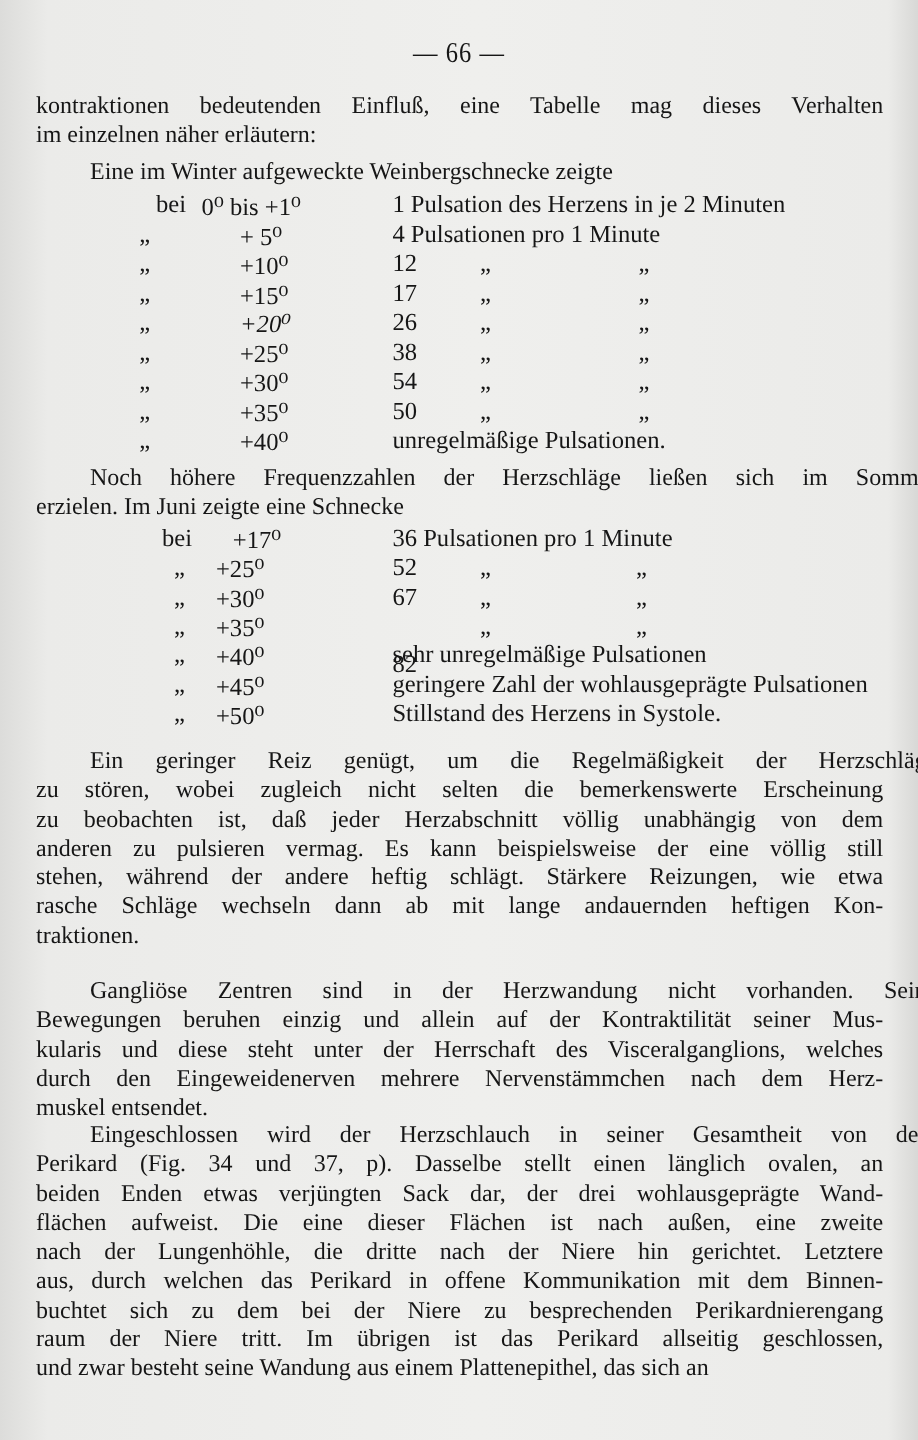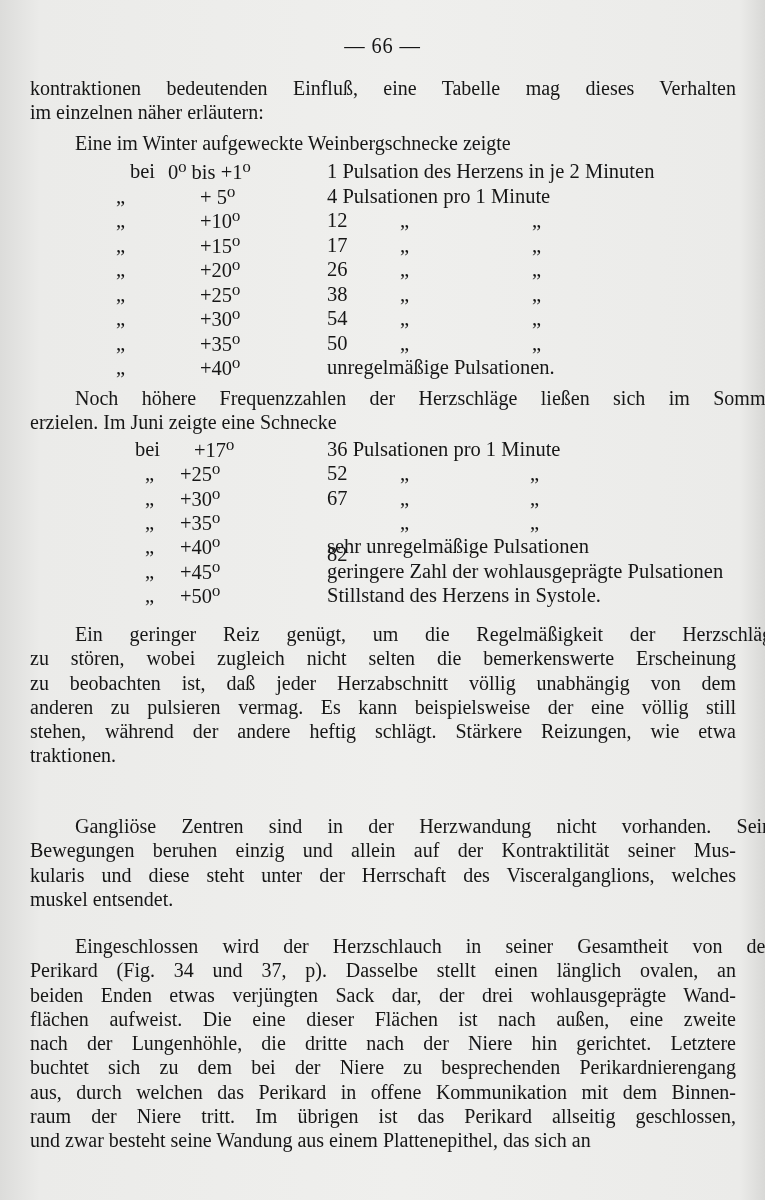--- a/index.html
+++ b/index.html
@@ -78,21 +78,21 @@
       </div>
       <div class="trow" style="top: 73.5px;">
         <span class="tcol-ditto" style="left: 116px;">„</span>
         <span class="tcol-temp" style="left: 200px;">+15⁰</span>
         <span class="tcol-val" style="left: 327px;">17</span>
         <span class="tcol-d1" style="left: 400px;">„</span>
         <span class="tcol-d2" style="left: 532px;">„</span>
       </div>
       <div class="trow" style="top: 98px;">
         <span class="tcol-ditto" style="left: 116px;">„</span>
-        <span class="tcol-temp" style="left: 200px;">+20⁰</span>
+        <span class="tcol-temp" style="left: 200px; font-style: italic;">+20⁰</span>
         <span class="tcol-val" style="left: 327px;">26</span>
         <span class="tcol-d1" style="left: 400px;">„</span>
         <span class="tcol-d2" style="left: 532px;">„</span>
       </div>
       <div class="trow" style="top: 122.5px;">
         <span class="tcol-ditto" style="left: 116px;">„</span>
         <span class="tcol-temp" style="left: 200px;">+25⁰</span>
         <span class="tcol-val" style="left: 327px;">38</span>
         <span class="tcol-d1" style="left: 400px;">„</span>
         <span class="tcol-d2" style="left: 532px;">„</span>
@@ -176,32 +176,34 @@
         <span class="tcol-d2" style="left: 530px;"></span>
       </div>
     </div>
 
   <div class="text" style="top:622px" id="p3">
       <span class="line indent" style="display: block; width: 706px;">Ein geringer Reiz genügt, um die Regelmäßigkeit der Herzschläge</span>
       <span class="line" style="display: block; width: 706px;">zu stören, wobei zugleich nicht selten die bemerkenswerte Erscheinung</span>
       <span class="line" style="display: block; width: 706px;">zu beobachten ist, daß jeder Herzabschnitt völlig unabhängig von dem</span>
       <span class="line" style="display: block; width: 706px;">anderen zu pulsieren vermag. Es kann beispielsweise der eine völlig still</span>
       <span class="line" style="display: block; width: 706px;">stehen, während der andere heftig schlägt. Stärkere Reizungen, wie etwa</span>
+      <span class="line" style="display: block; width: 706px;">rasche Schläge wechseln dann ab mit lange andauernden heftigen Kon-</span>
       <span class="line last" style="display: block;">traktionen.</span>
     </div>
   <div class="text" style="top:814px" id="p4">
       <span class="line indent" style="display: block; width: 706px;">Gangliöse Zentren sind in der Herzwandung nicht vorhanden. Seine</span>
       <span class="line" style="display: block; width: 706px;">Bewegungen beruhen einzig und allein auf der Kontraktilität seiner Mus-</span>
       <span class="line" style="display: block; width: 706px;">kularis und diese steht unter der Herrschaft des Visceralganglions, welches</span>
+      <span class="line" style="display: block; width: 706px;">durch den Eingeweidenerven mehrere Nervenstämmchen nach dem Herz-</span>
       <span class="line last" style="display: block;">muskel entsendet.</span>
     </div>
   <div class="text" style="top:934px" id="p5">
       <span class="line indent" style="display: block; width: 706px;">Eingeschlossen wird der Herzschlauch in seiner Gesamtheit von dem</span>
       <span class="line" style="display: block; width: 706px;">Perikard (Fig. 34 und 37, p). Dasselbe stellt einen länglich ovalen, an</span>
       <span class="line" style="display: block; width: 706px;">beiden Enden etwas verjüngten Sack dar, der drei wohlausgeprägte Wand-</span>
       <span class="line" style="display: block; width: 706px;">flächen aufweist. Die eine dieser Flächen ist nach außen, eine zweite</span>
       <span class="line" style="display: block; width: 706px;">nach der Lungenhöhle, die dritte nach der Niere hin gerichtet. Letztere</span>
+      <span class="line" style="display: block; width: 706px;">aus, durch welchen das Perikard in offene Kommunikation mit dem Binnen-</span>
       <span class="line" style="display: block; width: 706px;">buchtet sich zu dem bei der Niere zu besprechenden Perikardnierengang</span>
-      <span class="line" style="display: block; width: 706px;">aus, durch welchen das Perikard in offene Kommunikation mit dem Binnen-</span>
       <span class="line" style="display: block; width: 706px;">raum der Niere tritt. Im übrigen ist das Perikard allseitig geschlossen,</span>
       <span class="line last" style="display: block;">und zwar besteht seine Wandung aus einem Plattenepithel, das sich an</span>
     </div>
 </div>
 
 </body></html>

